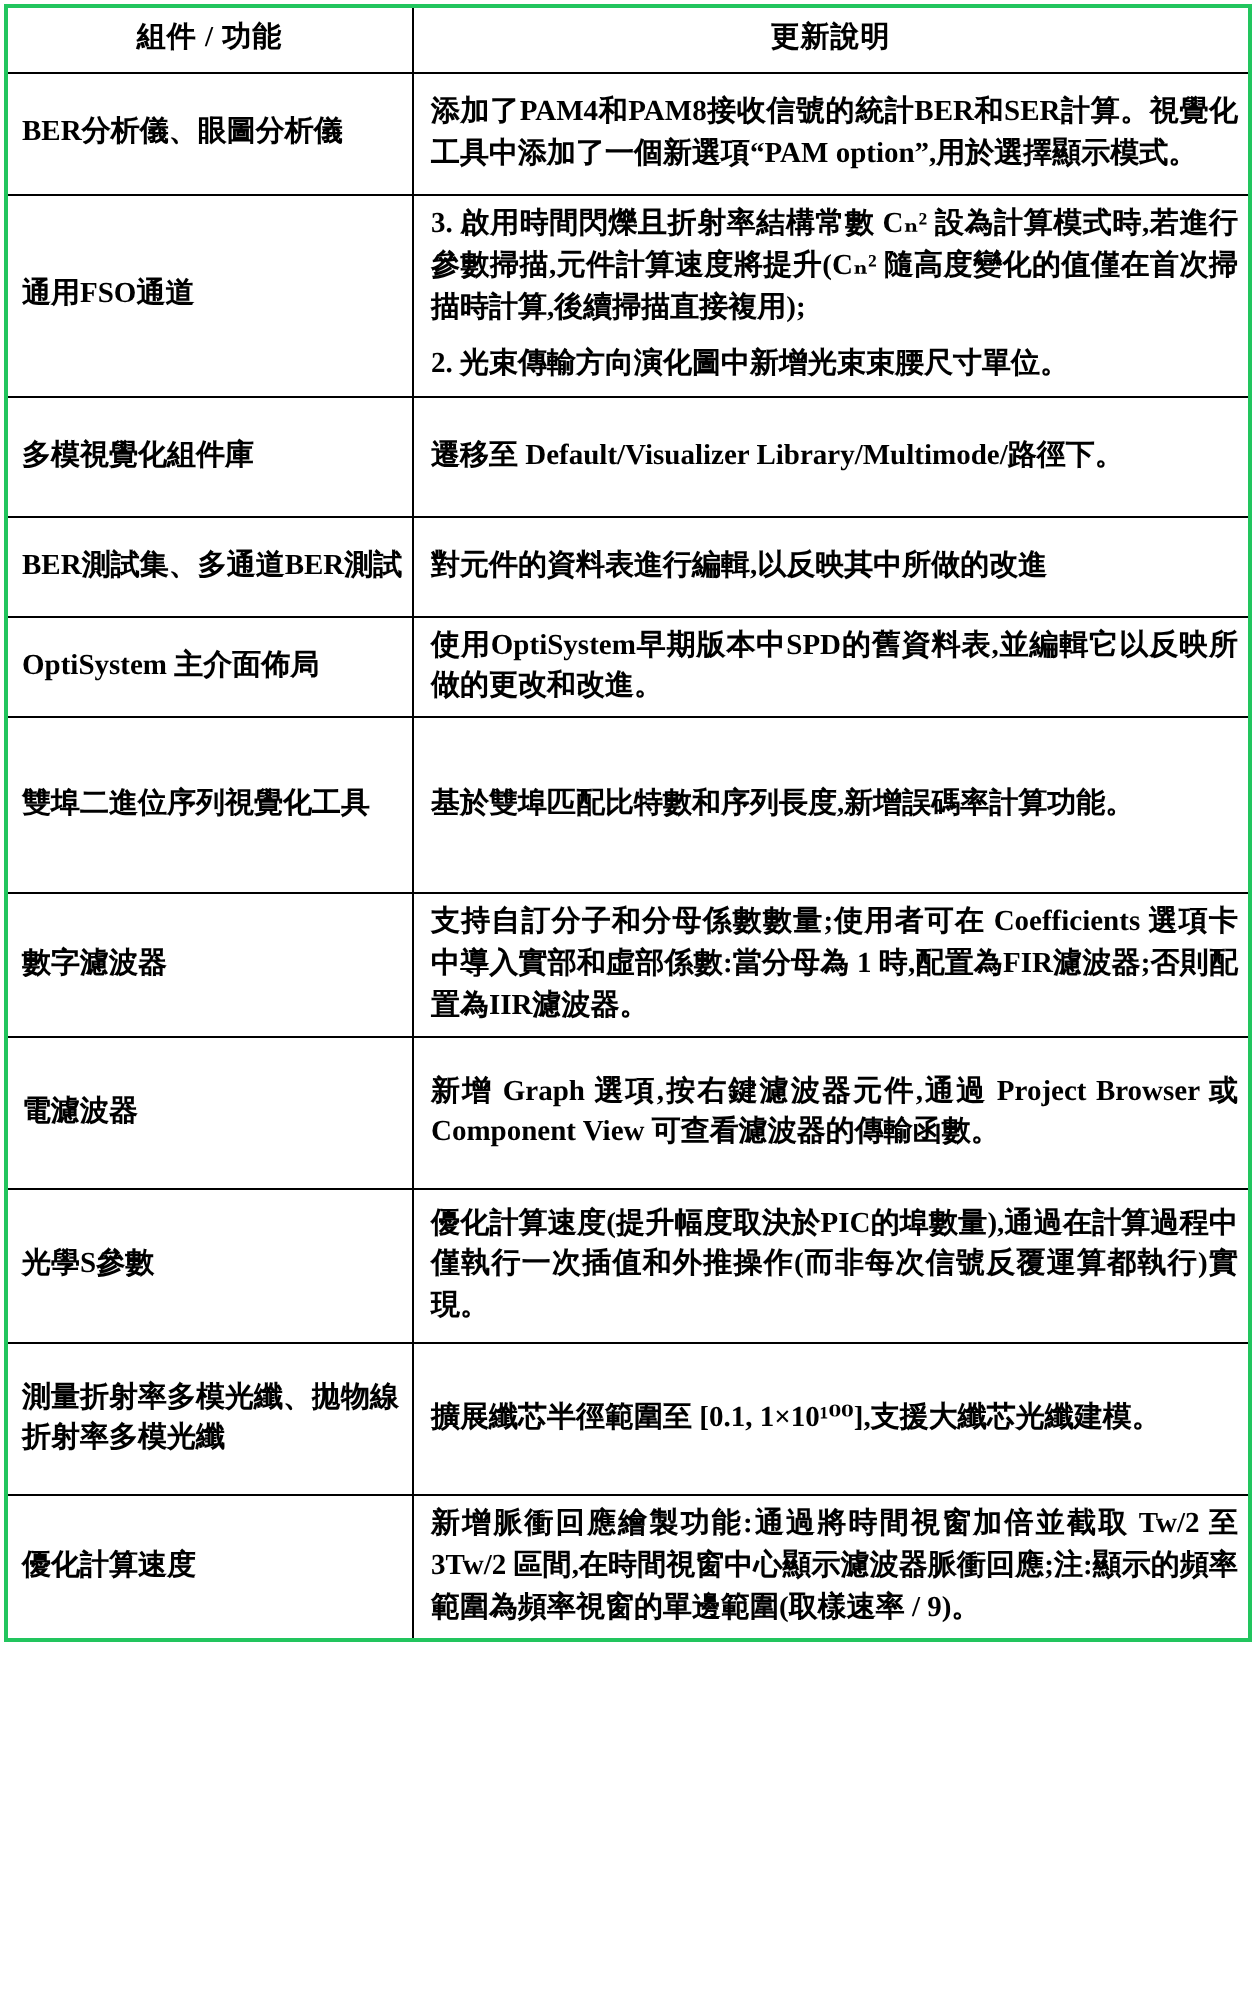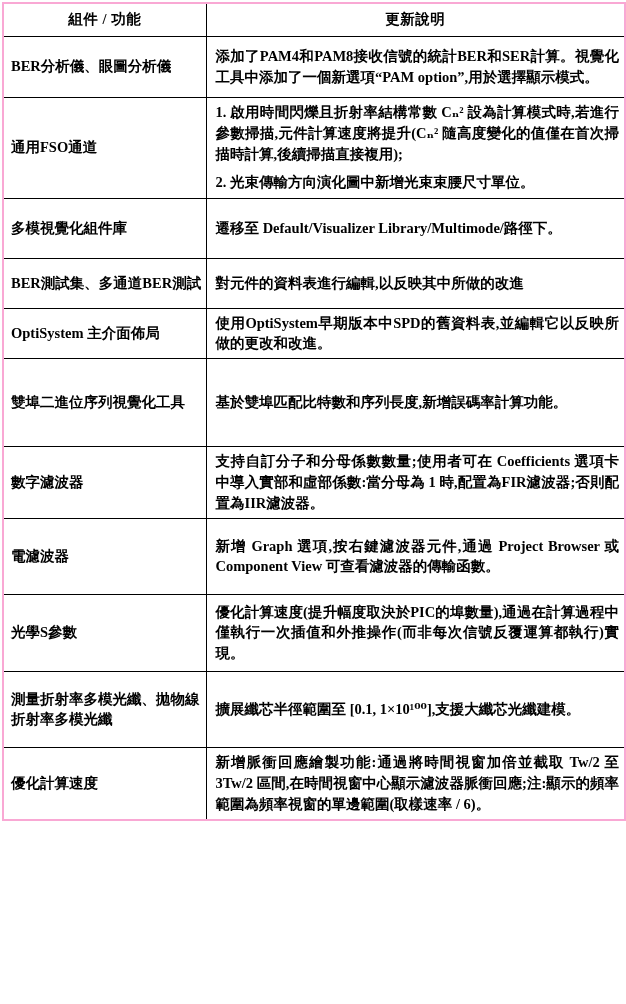--- a/index.html
+++ b/index.html
@@ -17,21 +17,21 @@
     width: 626px;
     height: 1004px;
     box-sizing: border-box;
     padding: 2px 2px 0 2px;
     background: #ffffff;
   }
   table.update-table {
     width: 622px;
     border-collapse: collapse;
     table-layout: fixed;
-    border: 2px solid #f9a8d4;
+    border: 2px solid #22c55e;
   }
   table.update-table th,
   table.update-table td {
     border: 1px solid #000000;
     vertical-align: middle;
     font-size: 14.5px;
     font-weight: bold;
     line-height: 1.44;
     box-sizing: border-box;
   }
@@ -92,21 +92,21 @@
     <tbody>
       <tr>
         <td class="comp">BER分析儀、眼圖分析儀</td>
         <td class="desc">
           <p>添加了PAM4和PAM8接收信號的統計BER和SER計算。視覺化工具中添加了一個新選項“PAM option”,用於選擇顯示模式。</p>
         </td>
       </tr>
       <tr>
         <td class="comp">通用FSO通道</td>
         <td class="desc">
-          <p>1. 啟用時間閃爍且折射率結構常數 Cₙ² 設為計算模式時,若進行參數掃描,元件計算速度將提升(Cₙ² 隨高度變化的值僅在首次掃描時計算,後續掃描直接複用);</p>
+          <p>3. 啟用時間閃爍且折射率結構常數 Cₙ² 設為計算模式時,若進行參數掃描,元件計算速度將提升(Cₙ² 隨高度變化的值僅在首次掃描時計算,後續掃描直接複用);</p>
           <p>2. 光束傳輸方向演化圖中新增光束束腰尺寸單位。</p>
         </td>
       </tr>
       <tr>
         <td class="comp">多模視覺化組件庫</td>
         <td class="desc">
           <p>遷移至 Default/Visualizer Library/Multimode/路徑下。</p>
         </td>
       </tr>
       <tr>
@@ -147,18 +147,18 @@
       </tr>
       <tr>
         <td class="comp">測量折射率多模光纖、拋物線折射率多模光纖</td>
         <td class="desc">
           <p>擴展纖芯半徑範圍至 [0.1, 1×10¹⁰⁰],支援大纖芯光纖建模。</p>
         </td>
       </tr>
       <tr>
         <td class="comp">優化計算速度</td>
         <td class="desc">
-          <p>新增脈衝回應繪製功能:通過將時間視窗加倍並截取 Tw/2 至 3Tw/2 區間,在時間視窗中心顯示濾波器脈衝回應;注:顯示的頻率範圍為頻率視窗的單邊範圍(取樣速率 / 6)。</p>
+          <p>新增脈衝回應繪製功能:通過將時間視窗加倍並截取 Tw/2 至 3Tw/2 區間,在時間視窗中心顯示濾波器脈衝回應;注:顯示的頻率範圍為頻率視窗的單邊範圍(取樣速率 / 9)。</p>
         </td>
       </tr>
     </tbody>
   </table>
 </div>
 
 </body></html>

